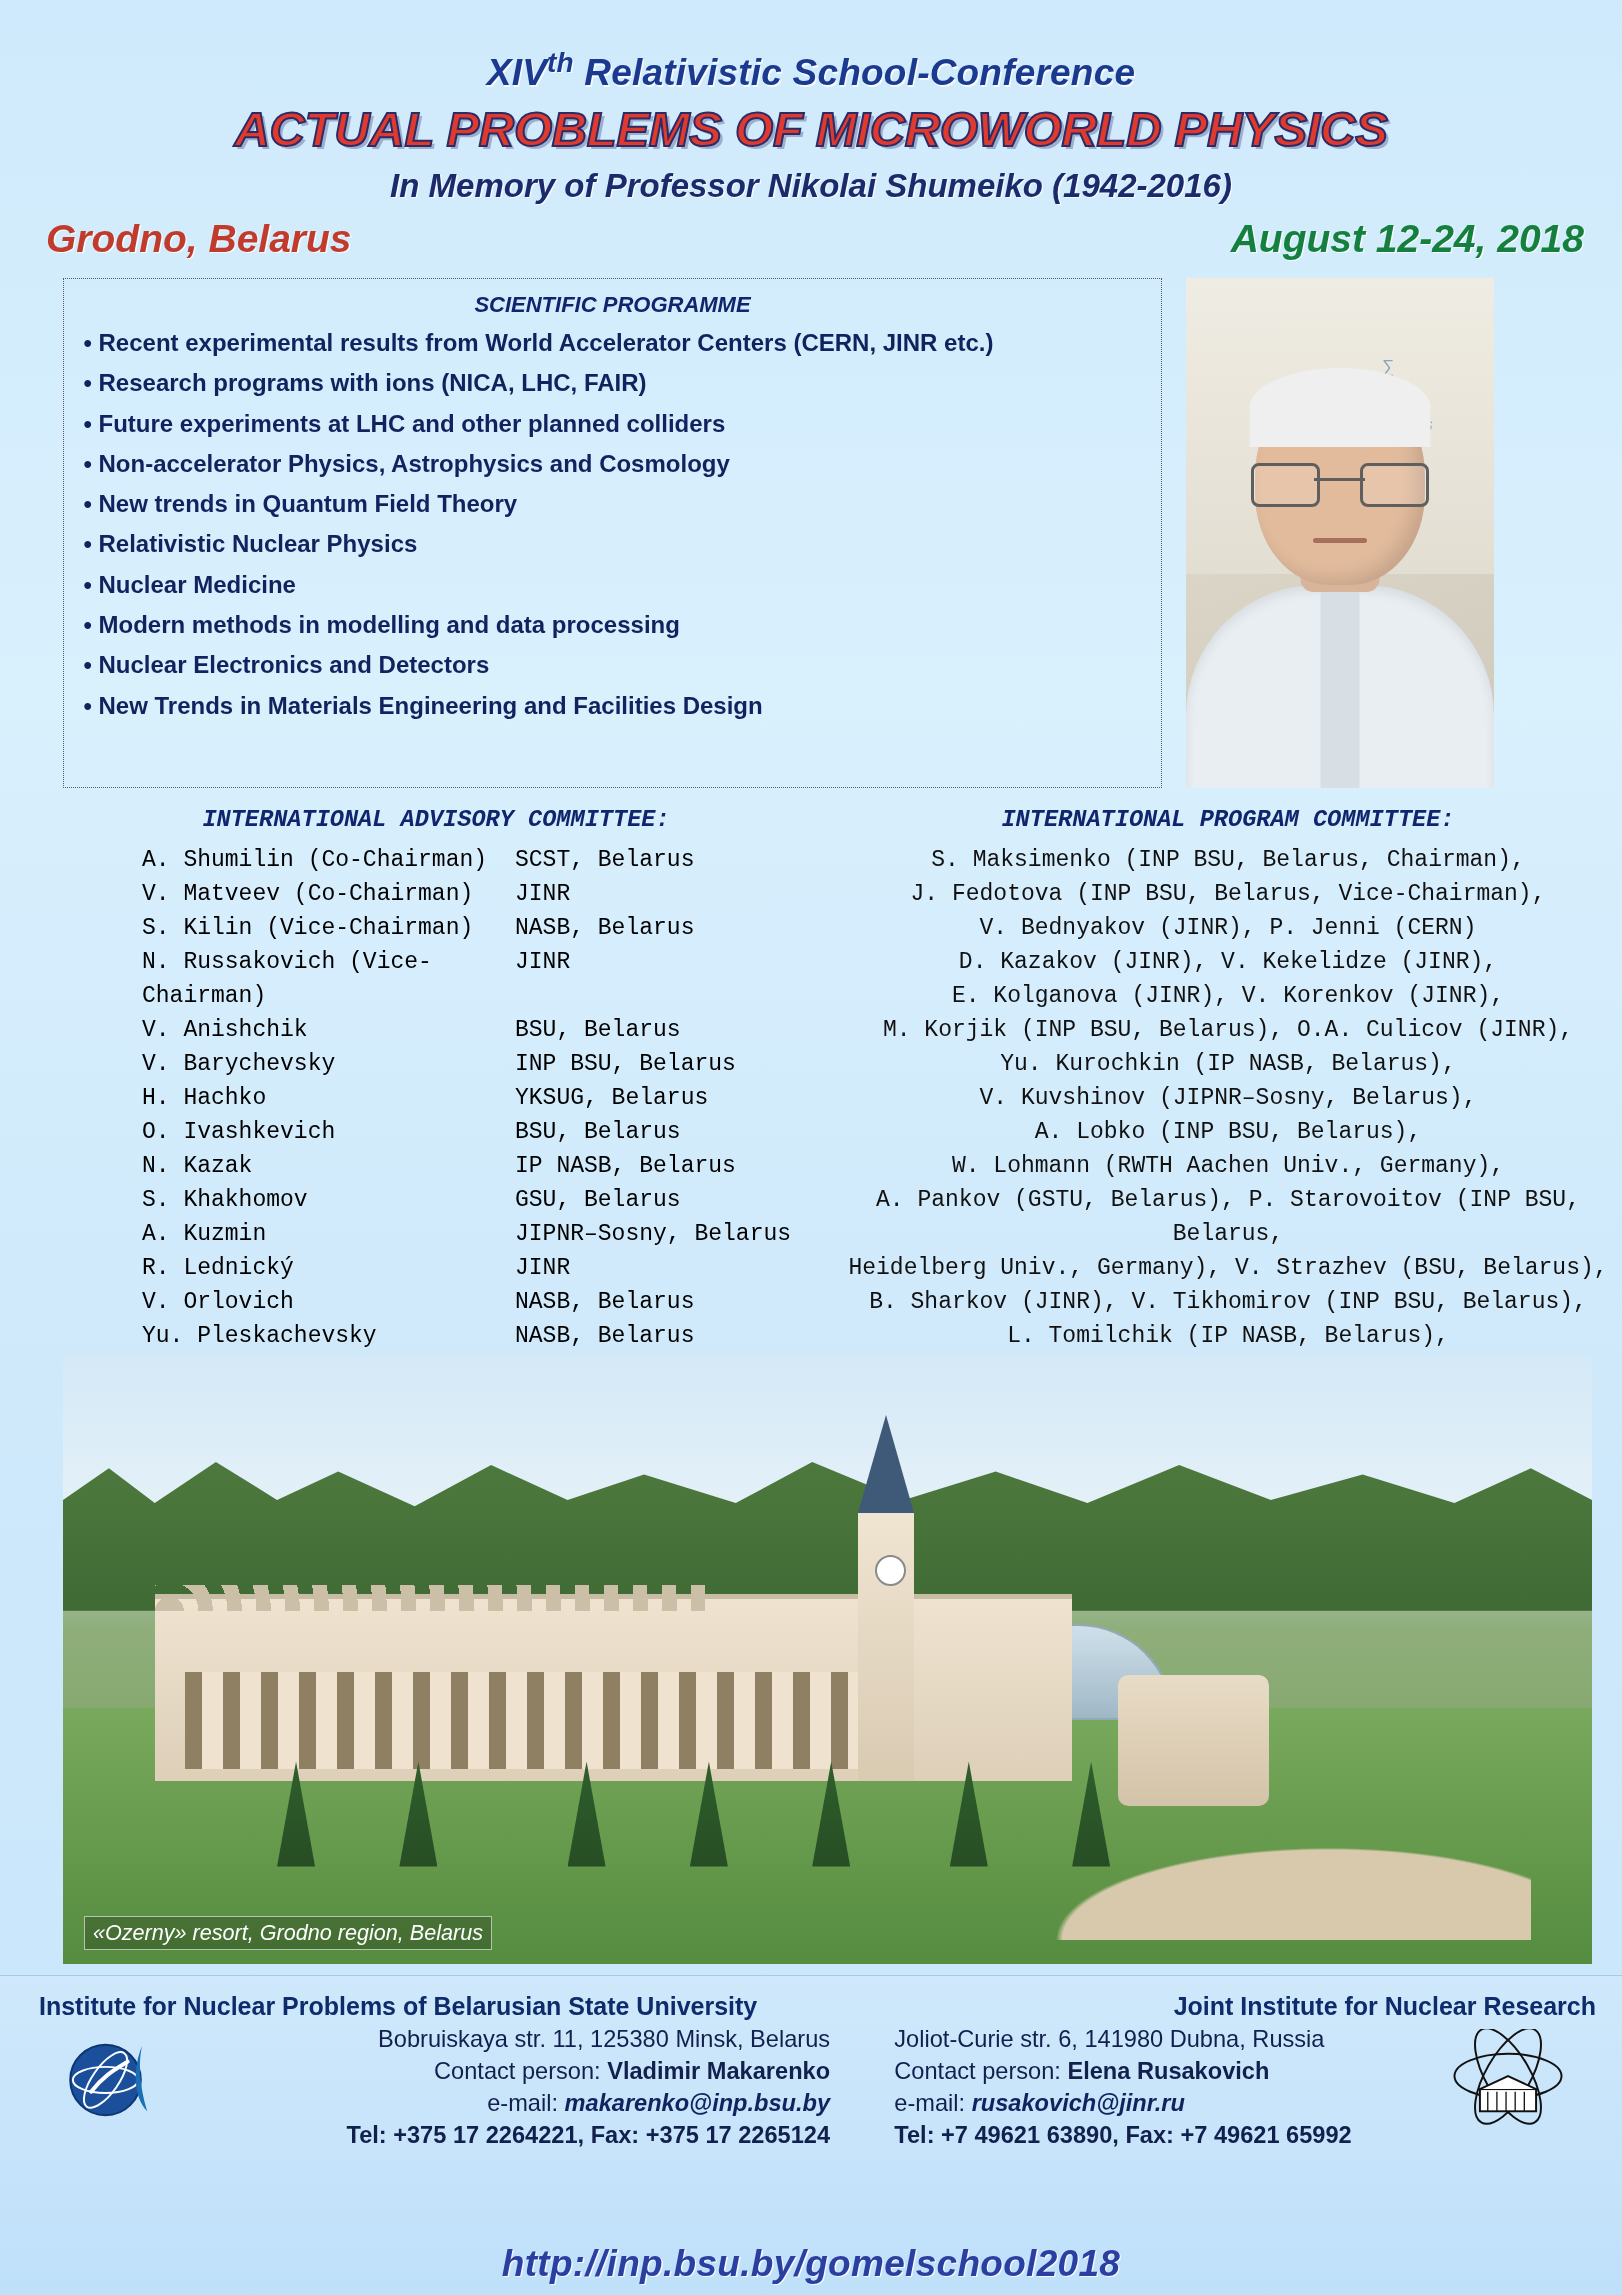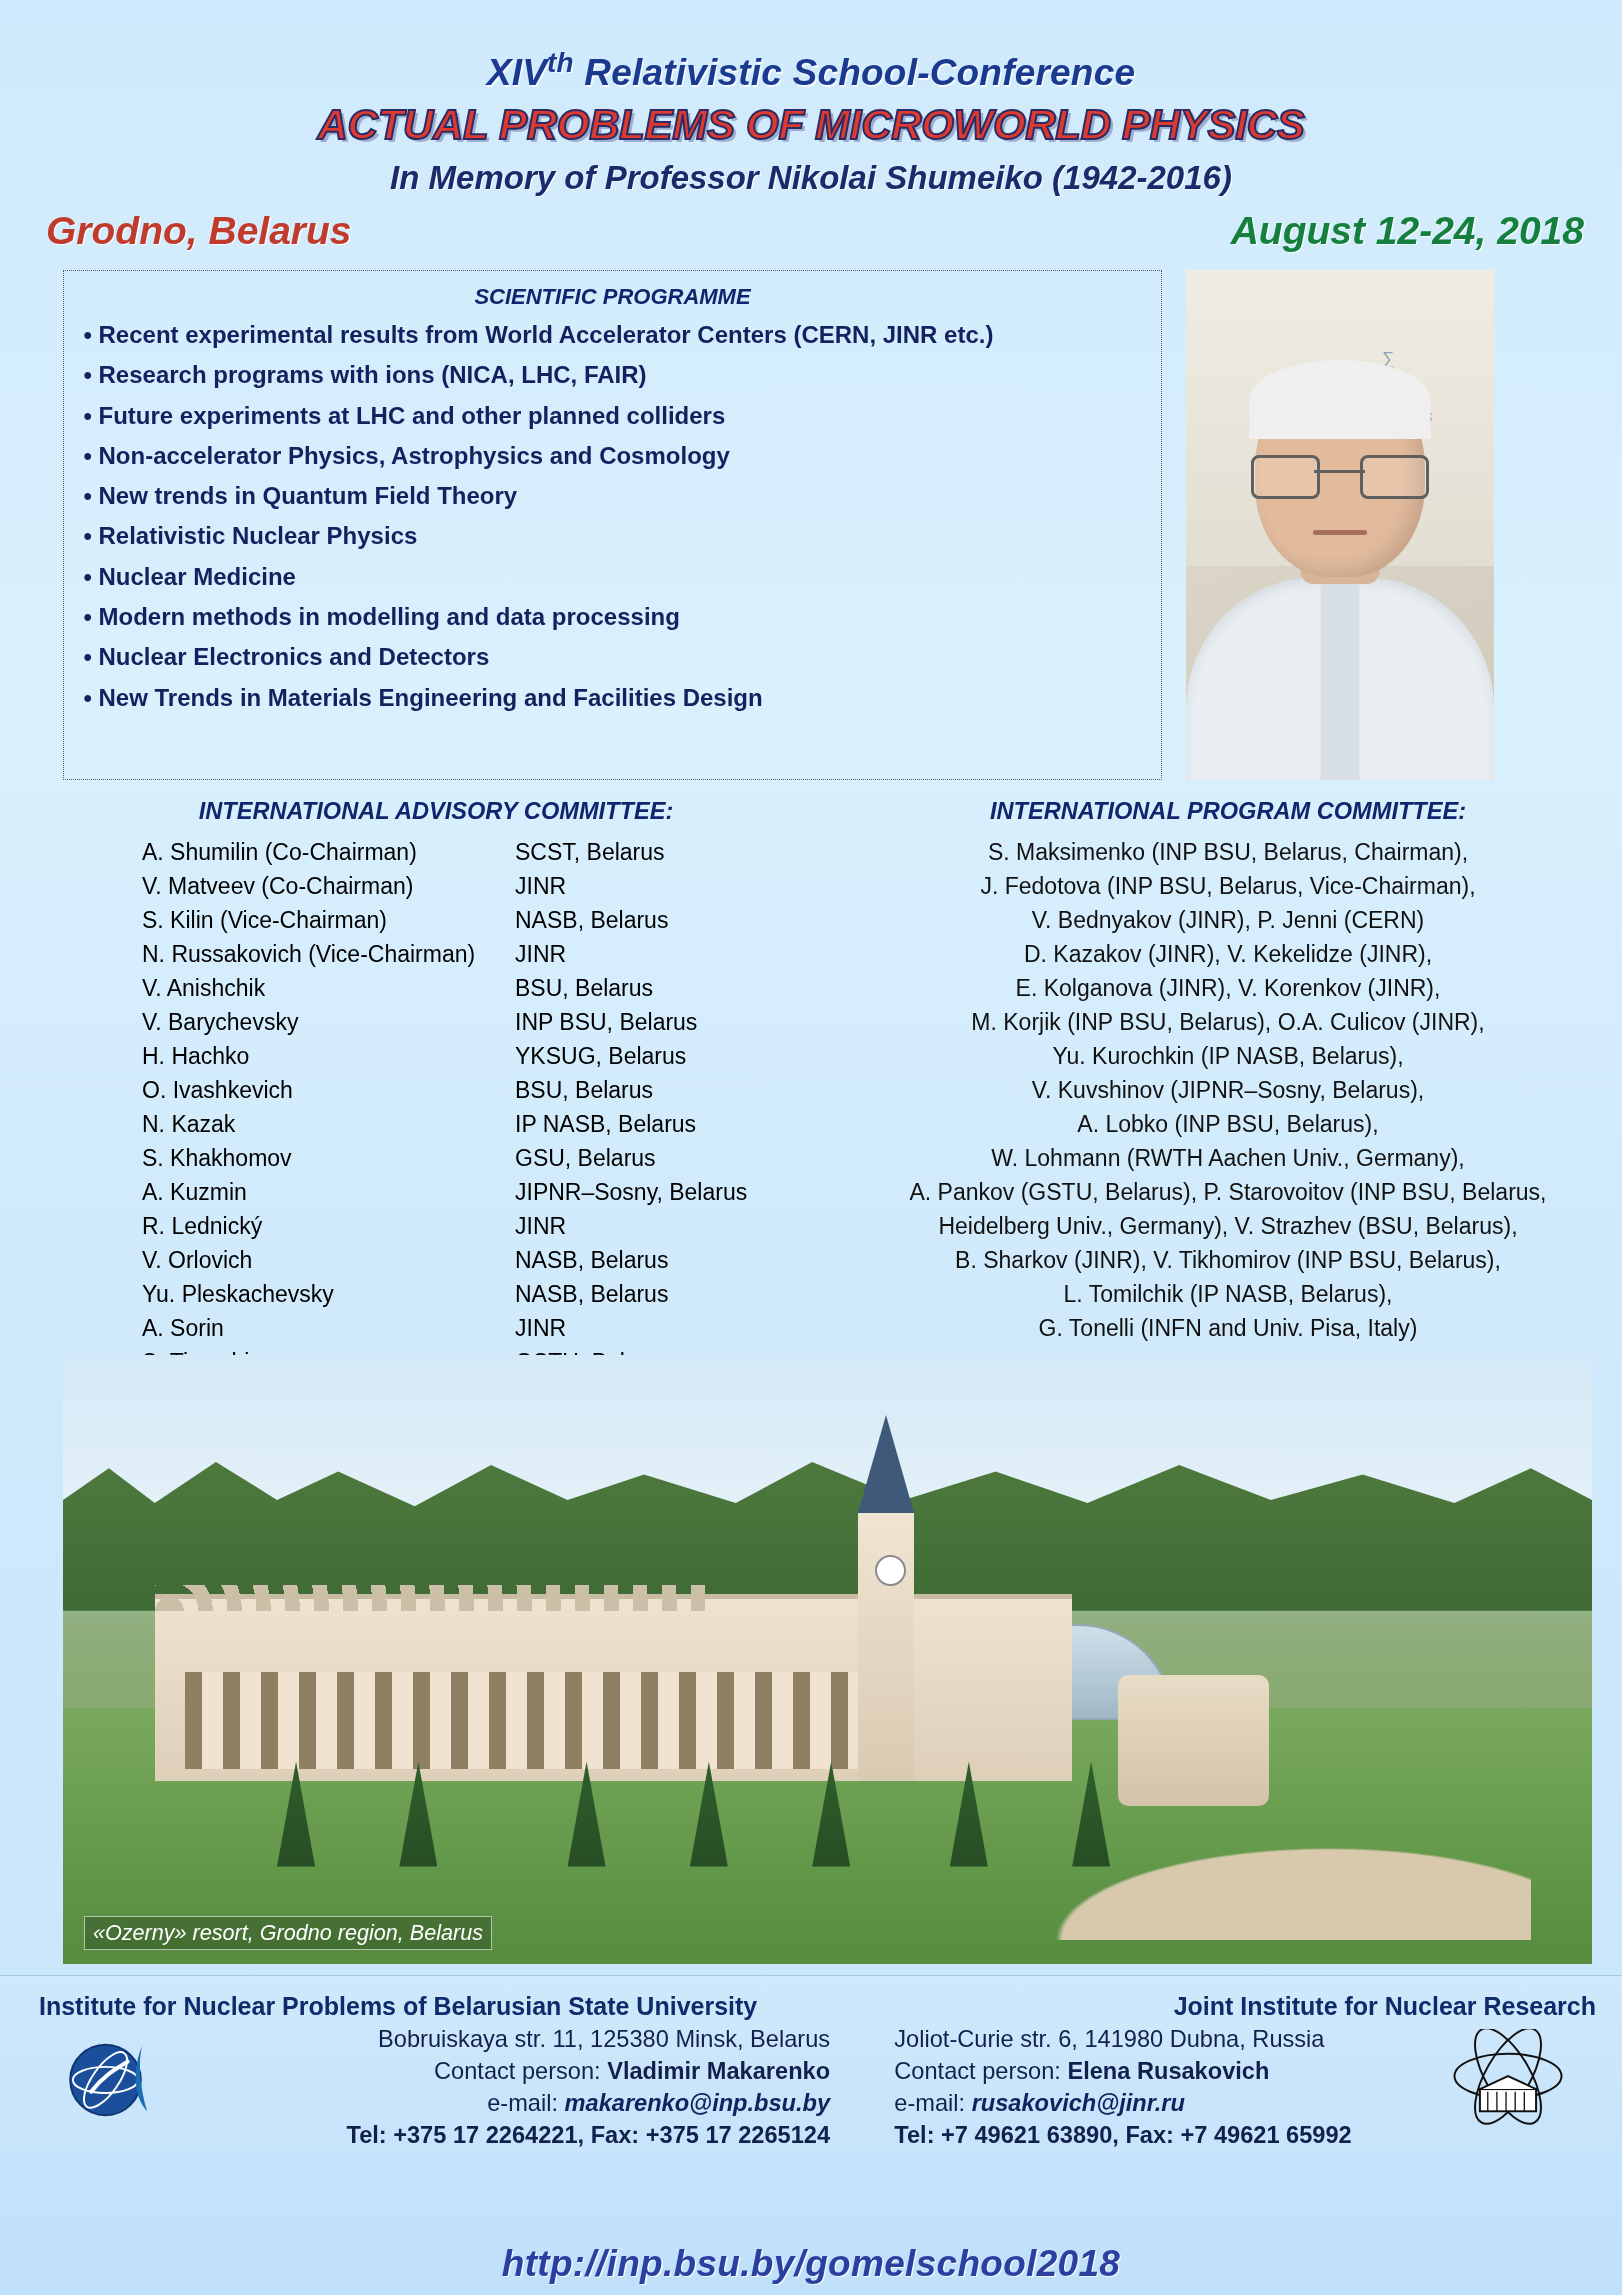--- a/index.html
+++ b/index.html
@@ -29,21 +29,21 @@
     font-size: 37px;
     font-weight: bold;
     font-style: italic;
     color: #1b3a8f;
     letter-spacing: 0.2px;
     text-shadow: 1.3px 1.3px 0 rgba(255,255,255,.8);
   }
   .hdr-line1 sup { font-size: 28px; vertical-align: super; }
 
   .hdr-title {
-    font-size: 42px;
+    font-size: 49px;
     font-weight: bold;
     font-style: italic;
     color: #e03a2f;
     letter-spacing: -0.3px;
     margin-top: 6.5px;
     -webkit-text-stroke: 2px #2b2b66;
     text-shadow: 3.3px 3.3px 0 rgba(60,60,120,.35);
   }
   .hdr-memory {
     font-size: 33px;
@@ -156,20 +156,21 @@
   .ph-glass.l { left:65px; }
   .ph-glass.r { right:65px; }
   .ph-bridge { position:absolute; top:200px; left:128px; width:51px; height:3.3px; background:#5f5f5f;}
   .ph-mouth { position:absolute; top:260px; left:50%; transform:translateX(-50%); width:54px; height:5.2px; background:#a6705c; border-radius:3.9px;}
 
   
   .committees {
     display: flex;
     margin-top: 18.3px;
     padding: 0 14px 0 63px;
+    font-family: Liberation Mono, monospace;
   }
   .adv { flex: 0 0 785px; }
   .prg { flex: 1; }
   .com-title {
     font-size: 23.6px;
     font-style: italic;
     font-weight: bold;
     color: #10256e;
     text-align: center;
     margin-bottom: 9.2px;

